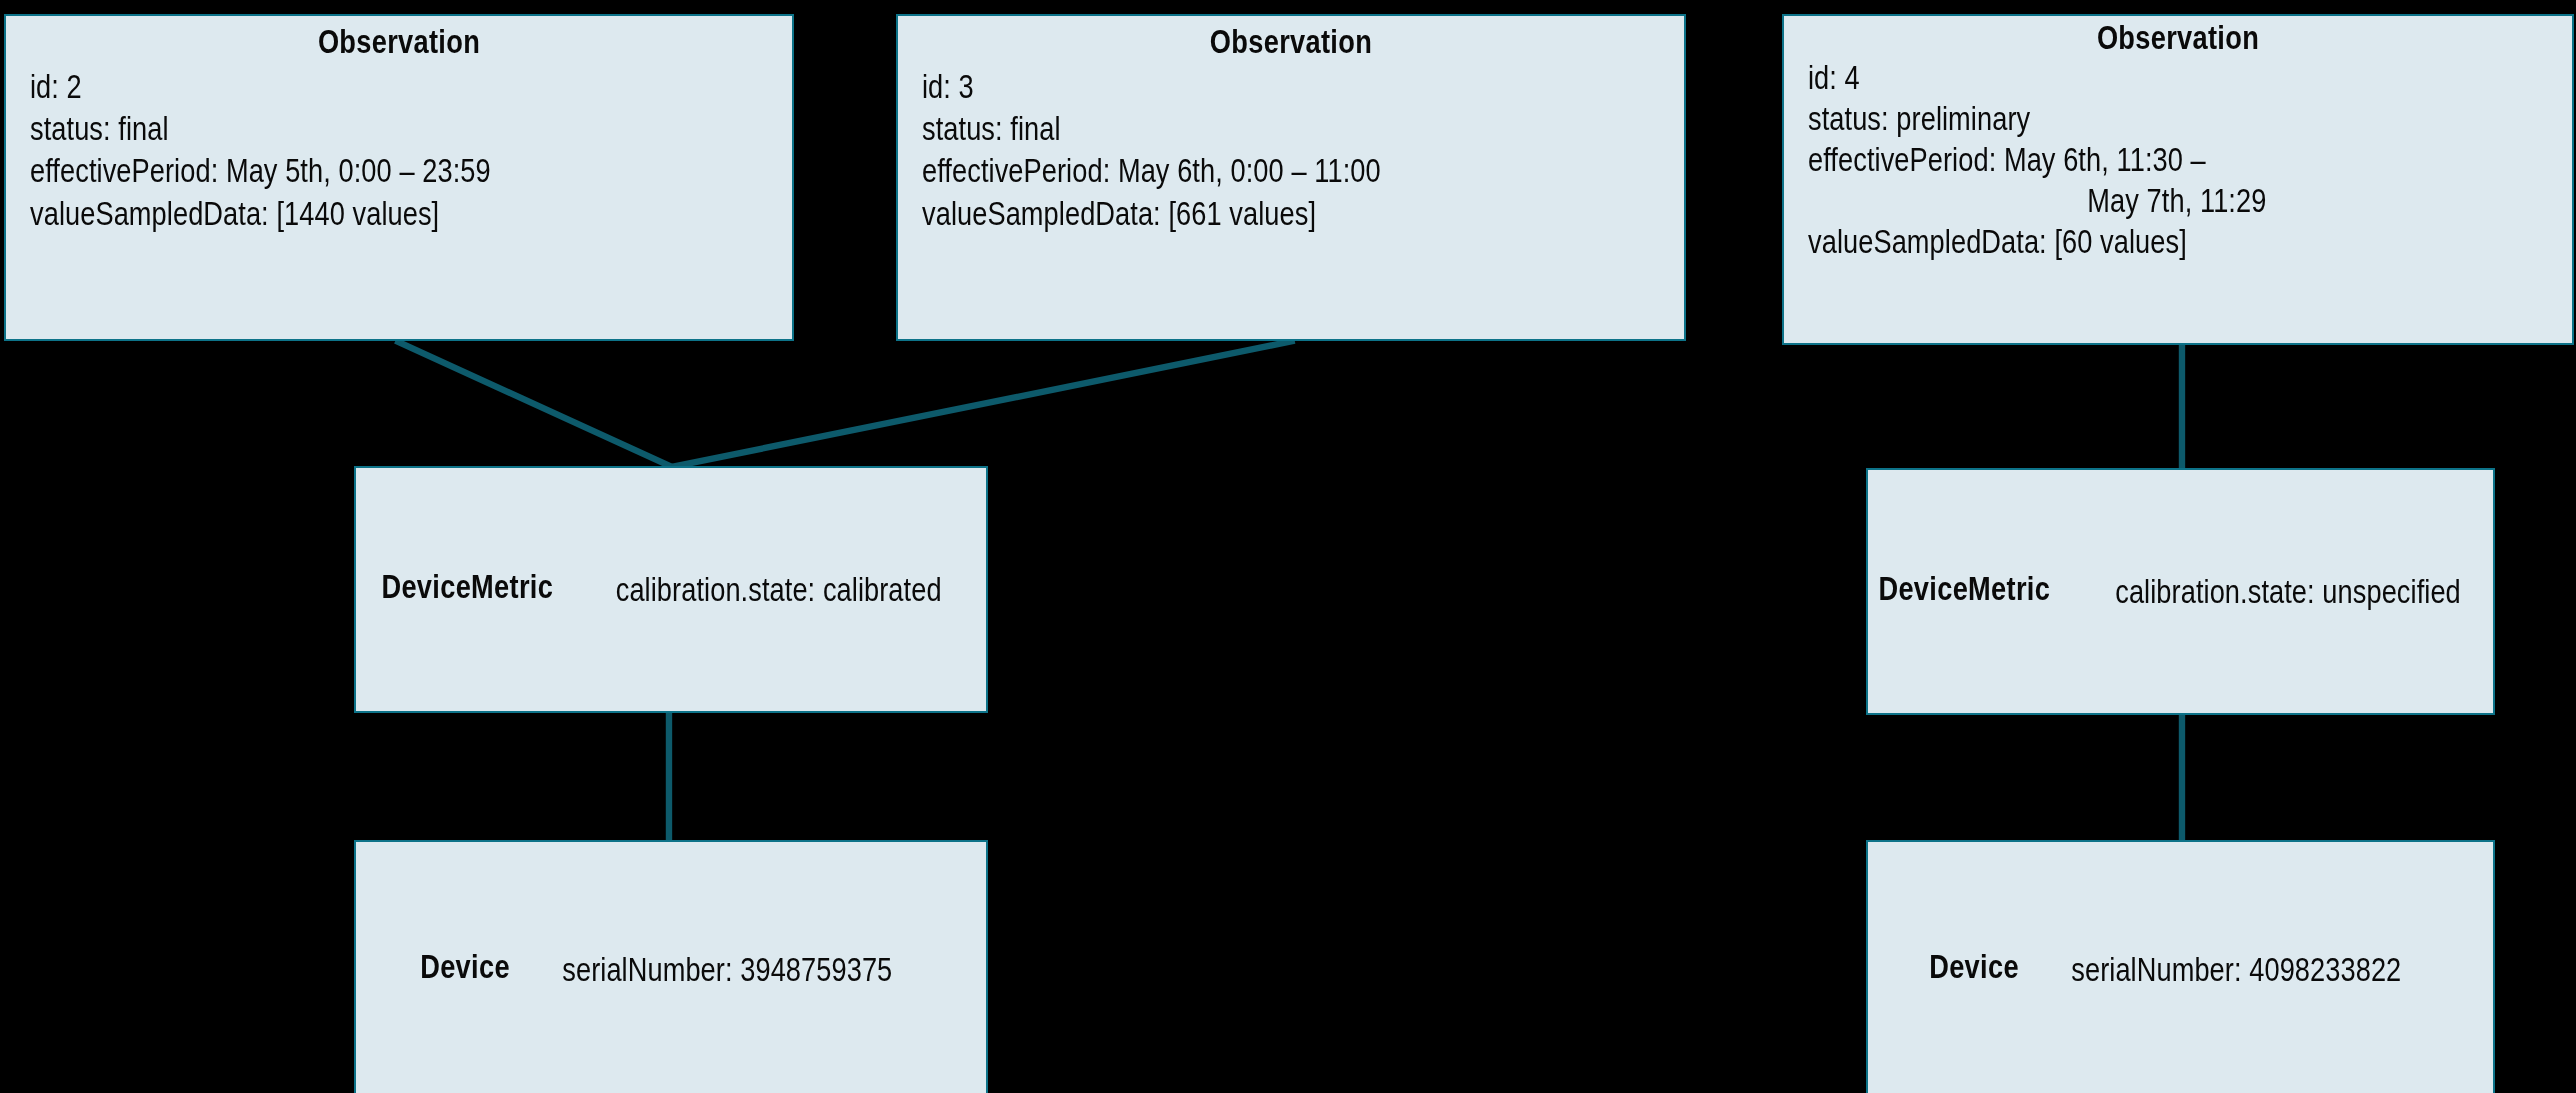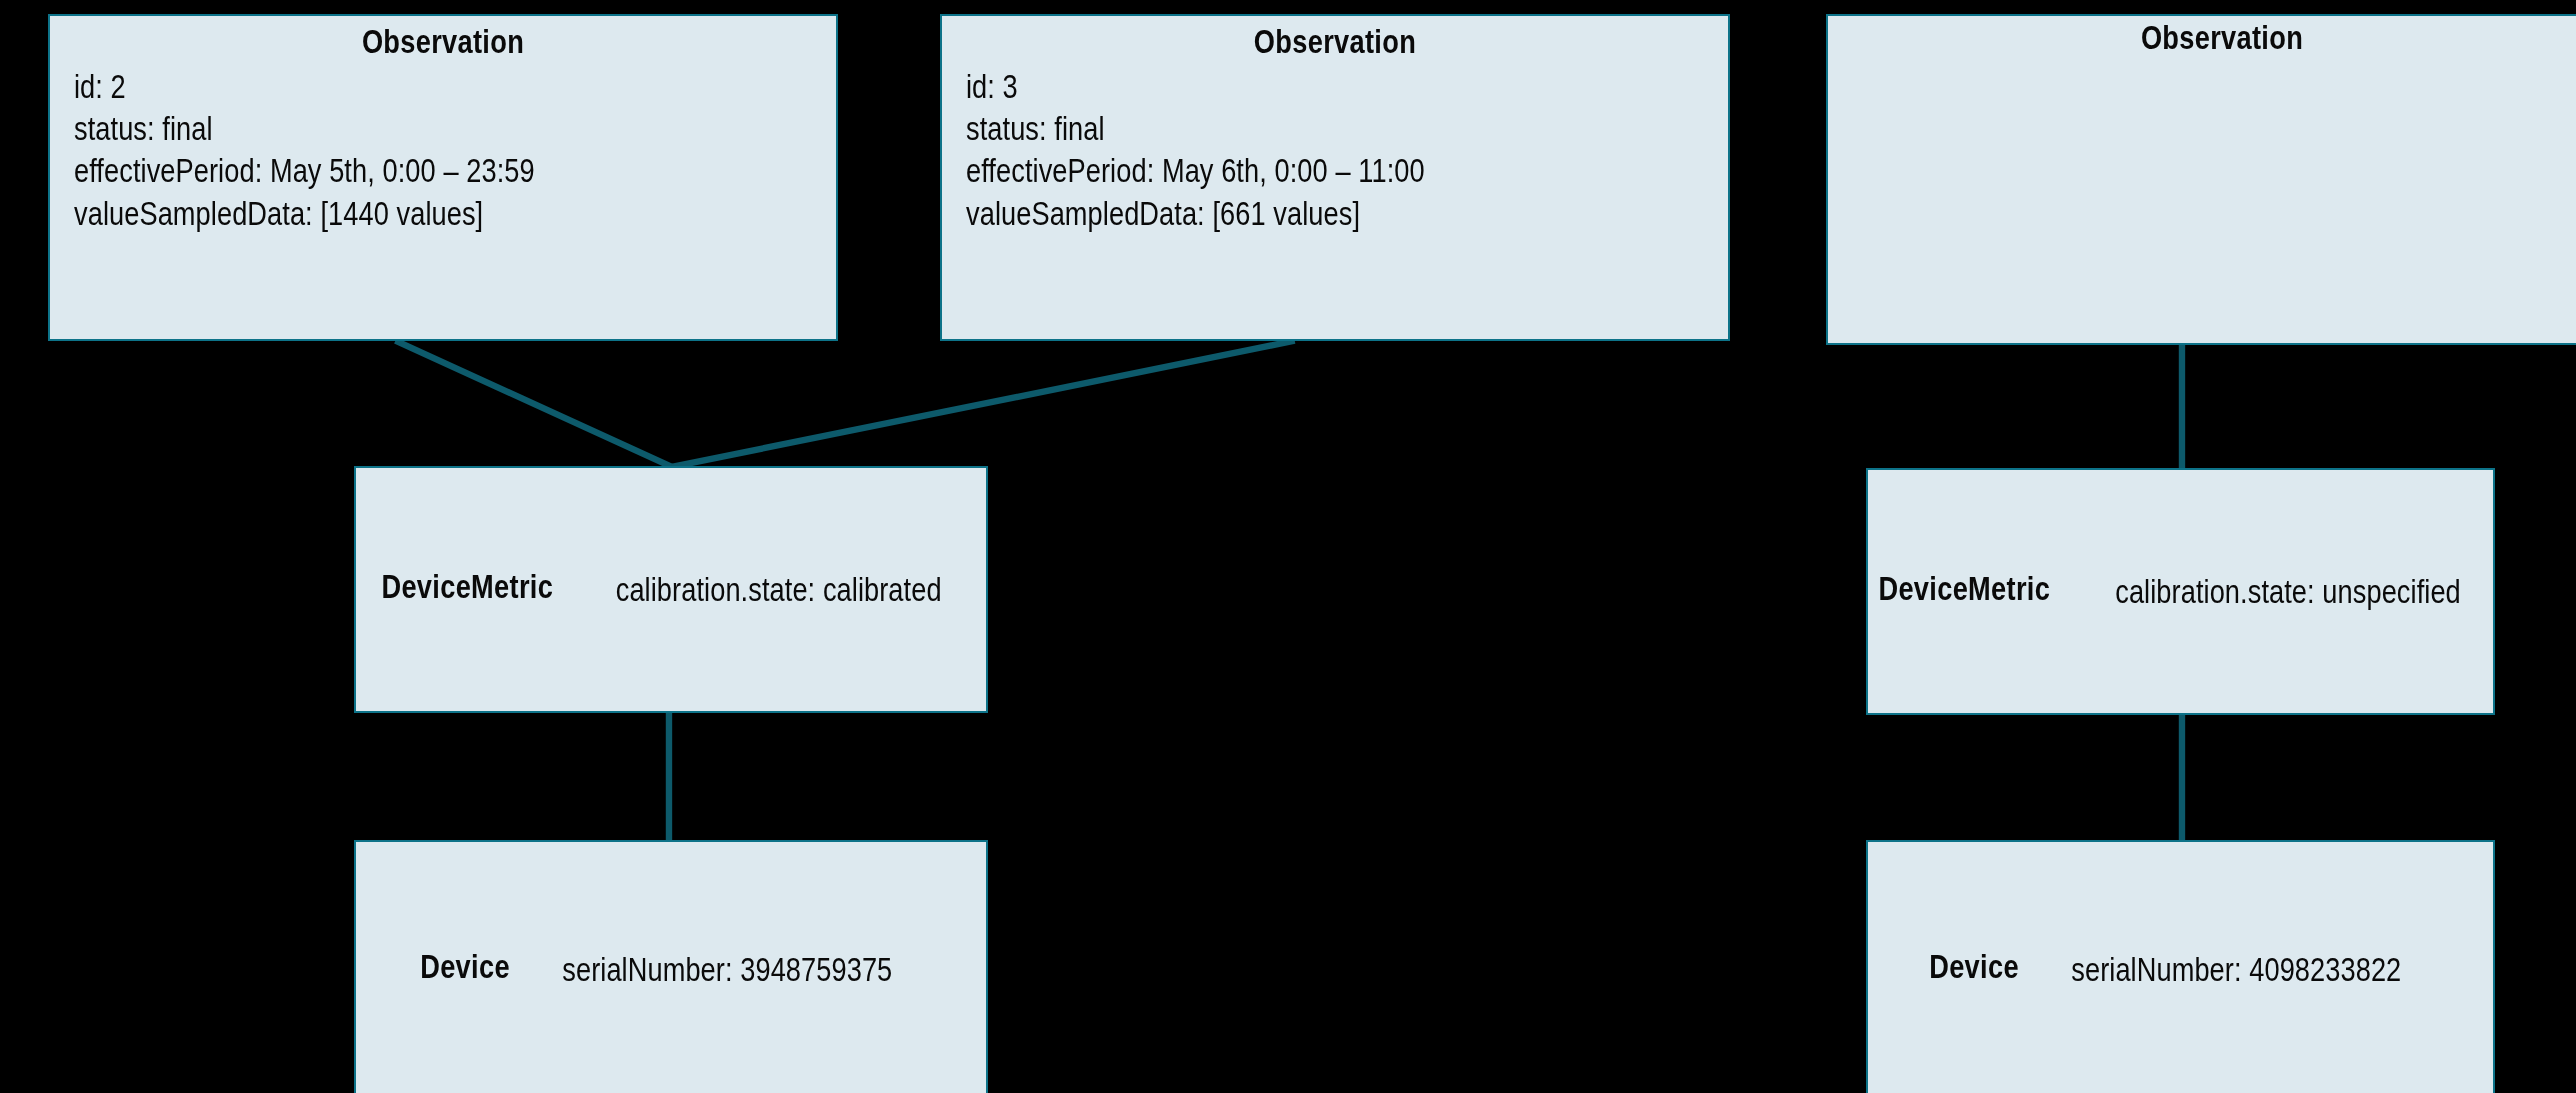--- a/index.html
+++ b/index.html
@@ -46,21 +46,21 @@
     white-space: pre;
     transform: scaleX(0.80);
     transform-origin: left center;
     letter-spacing: 0.1px;
   }
   .node-line.centered {
     text-align: center;
     transform-origin: center center;
   }
   
-  .obs { padding: 7px 0 1px 0; margin-left: 44px; }
+  .obs { padding: 7px 0 1px 0; }
   .obs .node-title { margin-bottom: 8.5px; }
   .obs .body { padding-left: 24px; }
   .obs .body .node-line { margin-bottom: 6.4px; }
 
   
   .small { display: flex; flex-direction: row; align-items: center; justify-content: center; }
   .small .node-title { margin-bottom: 7px; }
 
   #obs1 { left: 3.5px;    top: 14px;  width: 790px; height: 327px; }
   #obs2 { left: 896px; top: 14px;  width: 790px; height: 327px; }
@@ -103,20 +103,27 @@
     <div class="body">
       <div class="node-line">id: 3</div>
       <div class="node-line">status: final</div>
       <div class="node-line">effectivePeriod: May 6th, 0:00 – 11:00</div>
       <div class="node-line">valueSampledData: [661 values]</div>
     </div>
   </div>
 
   <div class="node obs" id="obs3">
     <div class="node-title">Observation</div>
+    <div class="body">
+      <div class="node-line">id: 4</div>
+      <div class="node-line">status: preliminary</div>
+      <div class="node-line">effectivePeriod: May 6th, 11:30 –</div>
+      <div class="node-line indent-right">May 7th, 11:29</div>
+      <div class="node-line">valueSampledData: [60 values]</div>
+    </div>
   </div>
 
   <div class="node small" id="dm1">
     <div class="node-title">DeviceMetric</div>
     <div class="node-line centered">calibration.state: calibrated</div>
   </div>
 
   <div class="node small" id="dm2">
     <div class="node-title">DeviceMetric</div>
     <div class="node-line centered">calibration.state: unspecified</div>

